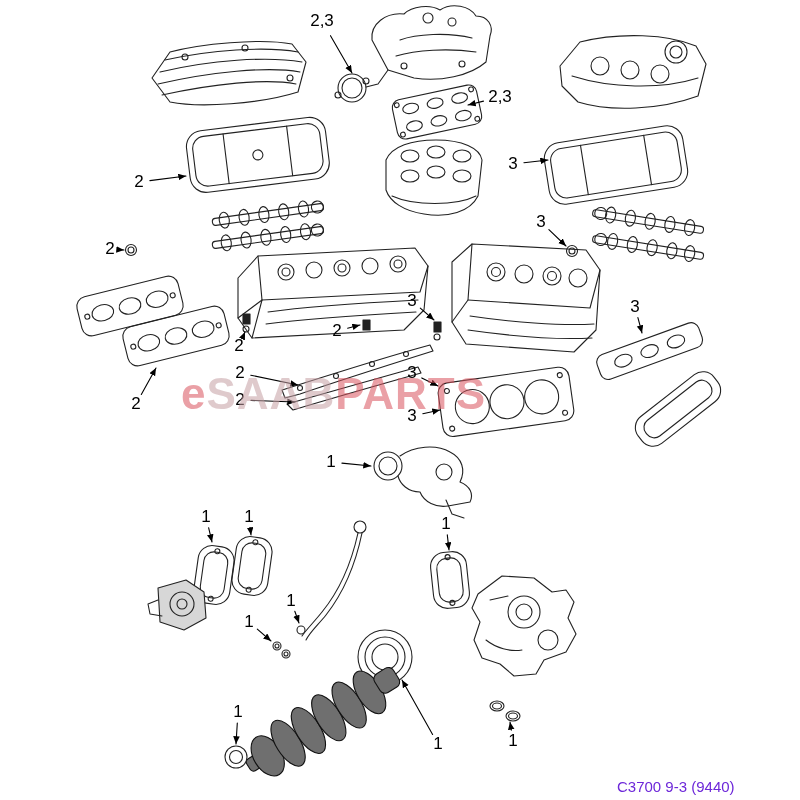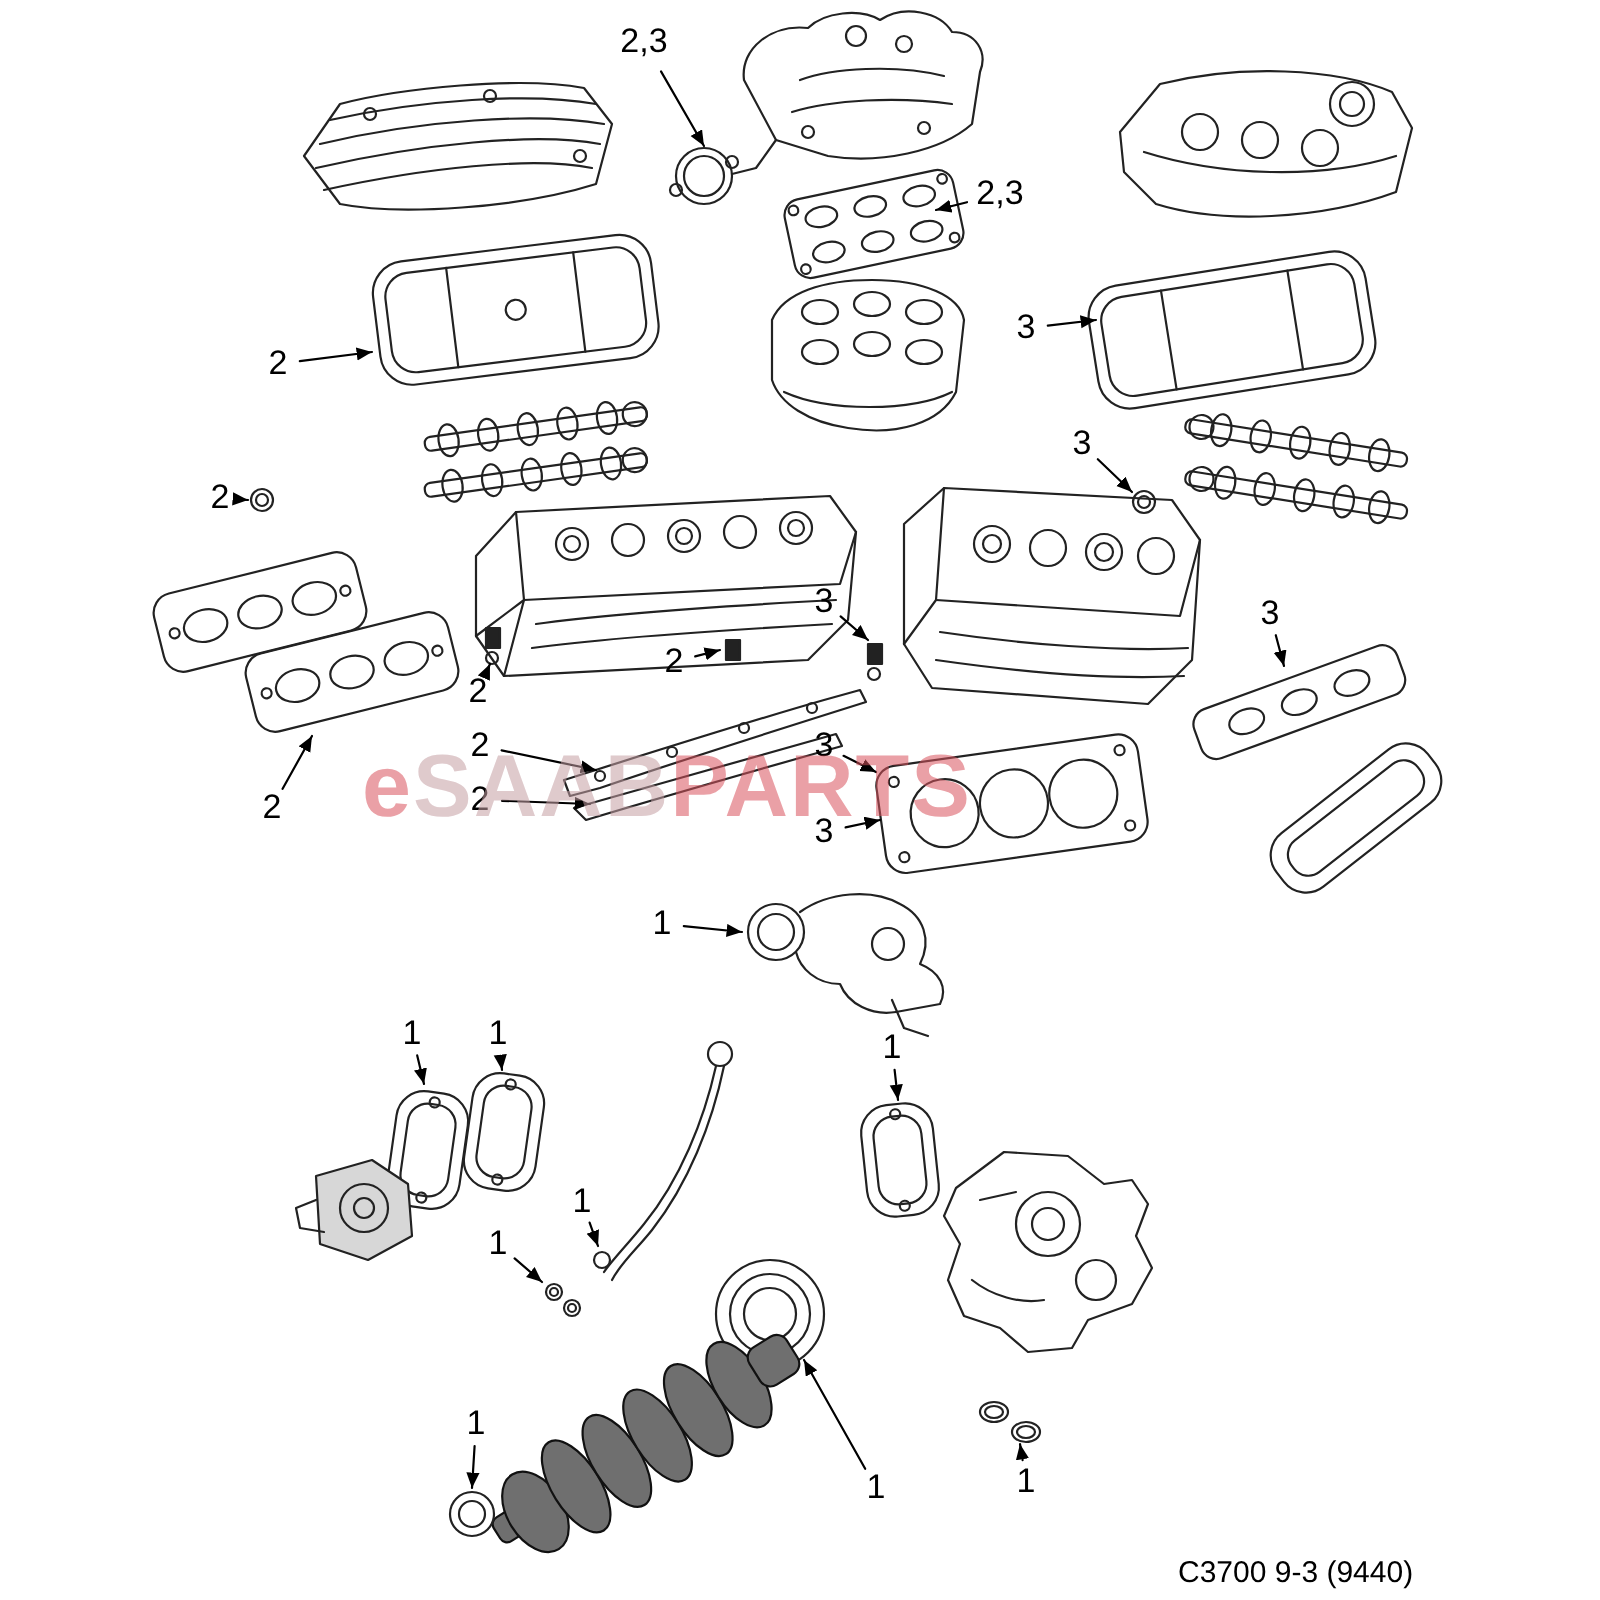--- a/index.html
+++ b/index.html
@@ -418,15 +418,15 @@
       <div class="callout" style="left: 249px; top: 622px;">1</div>
       <div class="callout" style="left: 238px; top: 712px;">1</div>
       <div class="callout" style="left: 438px; top: 744px;">1</div>
       <div class="callout" style="left: 513px; top: 741px;">1</div>
     </div>
 
   <div class="watermark">
     <span style="color: rgb(217, 84, 94);">e</span><span style="color: rgb(197, 159, 164);">SAAB</span><span style="color: rgb(217, 84, 94);">PARTS</span>
   </div>
 
-  <div class="caption" style="color: #000000;">C3700 9-3 (9440)</div>
+  <div class="caption" style="color: #6d28d9; margin-left: 28px;">C3700 9-3 (9440)</div>
 
 </div>
 
 </body></html>

